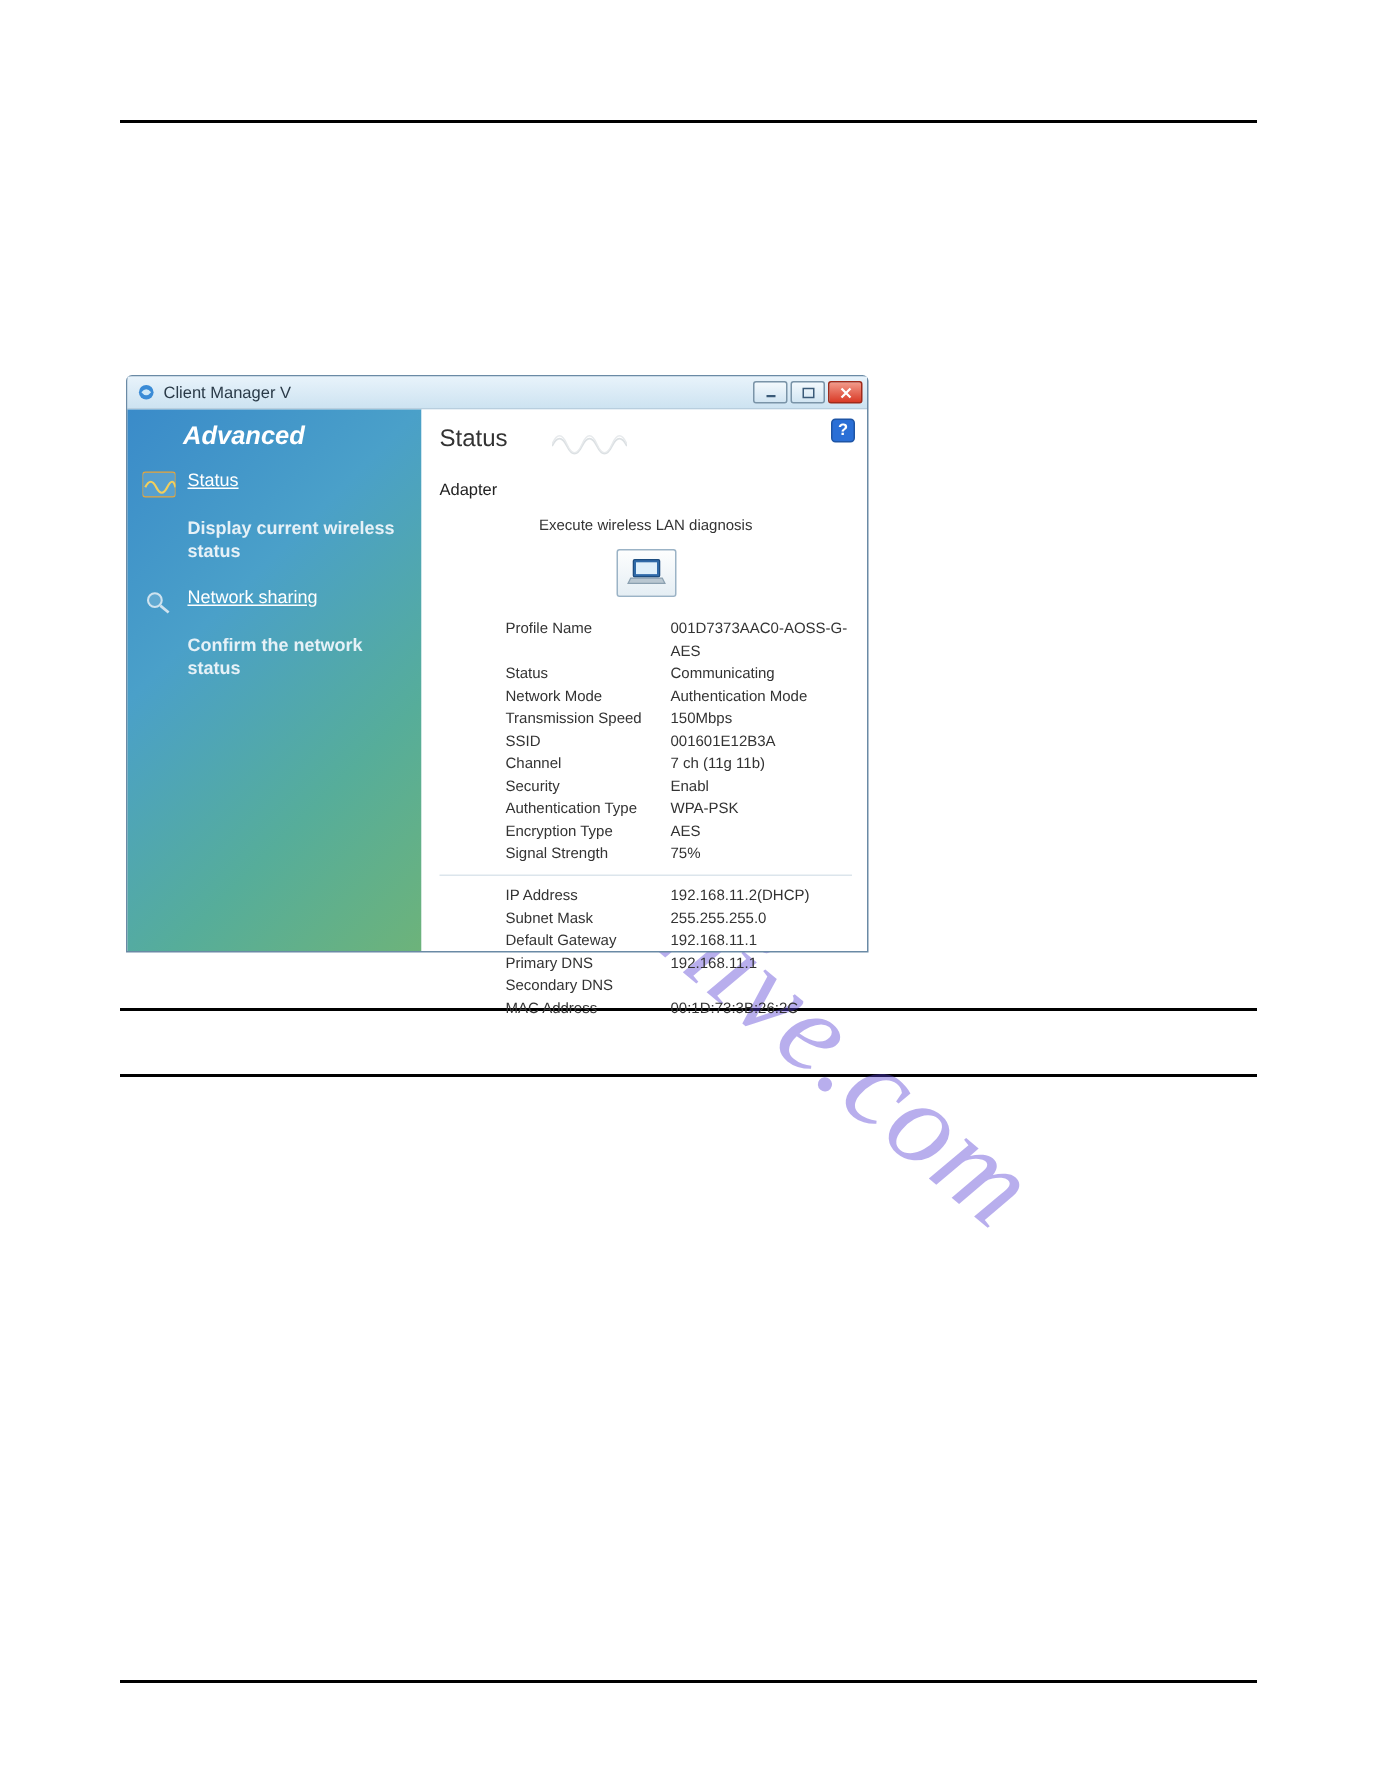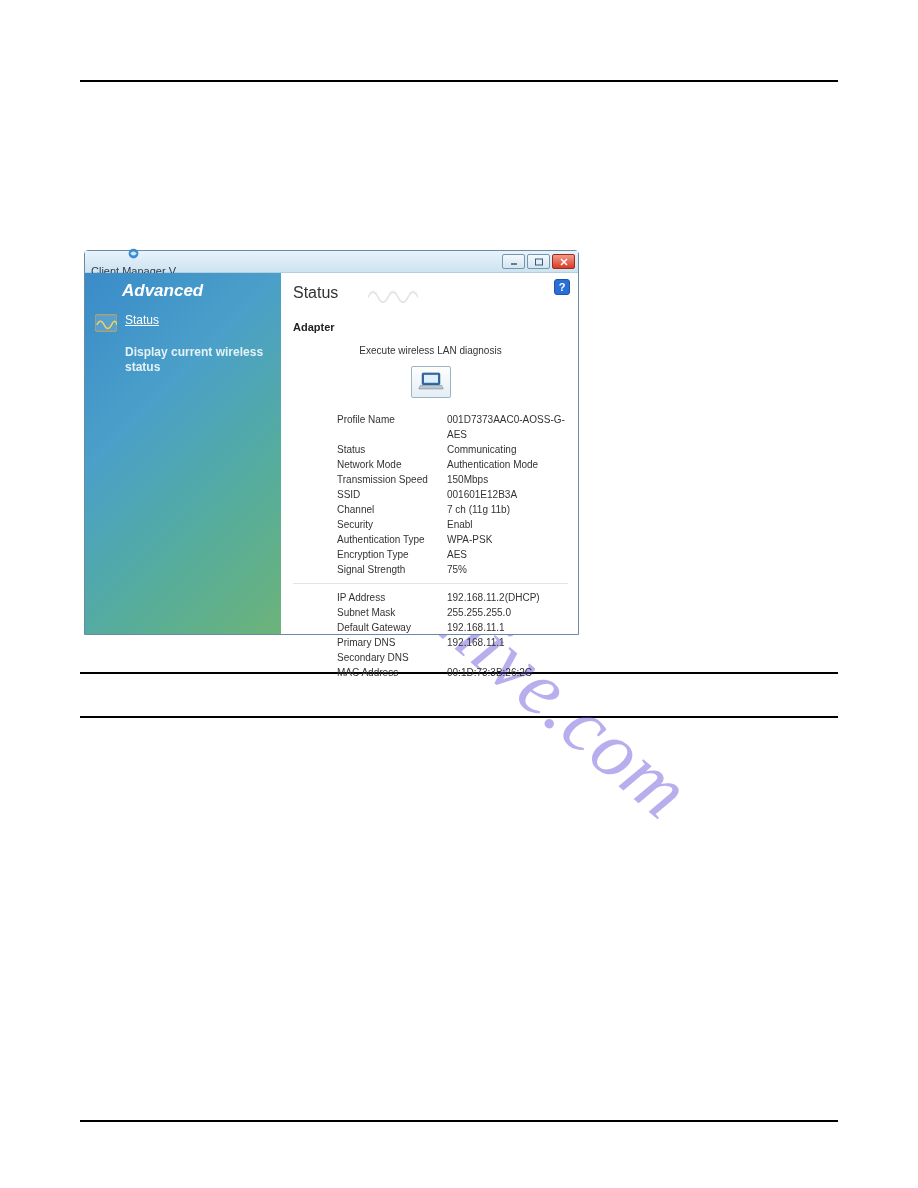--- a/index.html
+++ b/index.html
@@ -15,21 +15,21 @@
     background: linear-gradient(to bottom, #cfe8f7 0%, #eaf4fb 4%, #e8f1f8 100%);
     border: 1px solid #6a8aa5; border-radius: 4px 4px 0 0;
     font-size: 11px; color: #222;
   }
   .titlebar {
     height: 22px; display: flex; align-items: center; justify-content: space-between;
     padding: 0 3px 0 6px;
     background: linear-gradient(to bottom, #e8f3fb, #cde3f1);
     border-bottom: 1px solid #b8cede;
   }
-  .titlebar .left { display: flex; align-items: center; gap: 5px; font-size: 11px; color: #2a3a48; flex-direction: column; }
+  .titlebar .left { display: flex; align-items: center; gap: 5px; font-size: 11px; color: #2a3a48; }
   .titlebar .app-icon { width: 13px; height: 13px; }
   .win-controls { display: flex; gap: 2px; }
   .win-btn { width: 23px; height: 15px; border: 1px solid #7a94a8; border-radius: 2px; display:flex; align-items:center; justify-content:center; background: linear-gradient(#f3f9fd,#d2e5f2); }
   .win-btn.close { background: linear-gradient(#f29a8a,#d93b27); border-color:#a02a1a; }
   .win-btn svg { display:block; }
 
   .client { display:flex; height: calc(100% - 22px); }
   .sidebar {
     width: 196px;
     background: linear-gradient(135deg, #3a8bc9 0%, #4aa0c9 35%, #56ad9a 70%, #6db37a 100%);
@@ -40,21 +40,21 @@
   .nav-icon { width: 22px; height: 20px; flex: none; display:flex; align-items:center; justify-content:center; }
   .nav-text .nav-title { font-size: 12px; text-decoration: underline; color:#fff; }
   .nav-text .nav-desc  { font-size: 12px; color: #e6f1f7; line-height: 1.25; margin-top:18px;font-weight:bold; }
 
   .content { flex:1; background:#fff; padding: 8px 10px 10px 12px; position:relative; }
   .help-btn { position:absolute; top:6px; right:8px; width:16px; height:16px; border-radius:3px; background:#2a6fd6; color:#fff; font-weight:700; font-size:11px; display:flex; align-items:center; justify-content:center; border:1px solid #1e55a5; }
   .content h2 { font-size: 16px; font-weight:400; color:#333; display:flex; align-items:center; gap:30px; }
   .wave-icon { width:50px; height:24px; opacity:.5; }
 
   .adapter-row { display:flex; align-items:center; gap:12px; margin-top:16px; }
-  .adapter-row .lbl { font-size:11px;font-weight:bold; }
+  .adapter-row .lbl { font-size:11px; }
   .adapter-select { flex:1; border:1px solid #9bb3c6; background:linear-gradient(#fdfefe,#e9f1f6); font-size:10px; padding:3px 18px 3px 6px; position:relative; border-radius:2px; }
   .adapter-select .caret { position:absolute; right:5px; top:50%; transform:translateY(-50%); }
 
   .diag-row { display:flex; align-items:center; justify-content:flex-end; gap:10px; margin-top:12px;flex-direction:column; }
   .diag-row .diag-label { font-size:10px; color:#333; }
   .diag-btn { width:40px; height:32px; border:1px solid #9bb3c6; background:linear-gradient(#fdfefe,#e5eef4); border-radius:2px; display:flex; align-items:center; justify-content:center; }
 
   .details { margin-top:14px; }
   .details .row { display:flex; font-size:10px; line-height:1.5;padding-left:44px; }
   .details .row .k { width:110px; color:#333; }
@@ -119,20 +119,32 @@
               <path d="M2 12 Q6 4 10 12 T18 12 T24 12" fill="none" stroke="#f4cf5a" stroke-width="1.6"></path>
             </svg>
           </span>
           <div class="nav-text">
             <div class="nav-title">Status</div>
             <div class="nav-desc">Display current wireless status</div>
           </div>
         </div>
 
 
+        <div class="nav-item">
+          <span class="nav-icon">
+            <svg viewBox="0 0 24 20" width="22" height="20">
+              <circle cx="9" cy="9" r="5" fill="rgba(255,255,255,.15)" stroke="#cfe3ef" stroke-width="1.5"></circle>
+              <line x1="13" y1="13" x2="19" y2="18" stroke="#cfe3ef" stroke-width="2"></line>
+            </svg>
+          </span>
+          <div class="nav-text">
+            <div class="nav-title">Network sharing</div>
+            <div class="nav-desc">Confirm the network status</div>
+          </div>
+        </div>
       </div>
 
       <div class="content">
         <div class="help-btn">?</div>
 
         <h2>
           <span>Status</span>
           <span class="wave-icon">
             <svg viewBox="0 0 80 30" width="50" height="24">
               <path d="M0 22 Q8 6 16 22 T32 22 T48 22 T64 22 T80 22" fill="none" stroke="#b9c2c8" stroke-width="2"></path>

